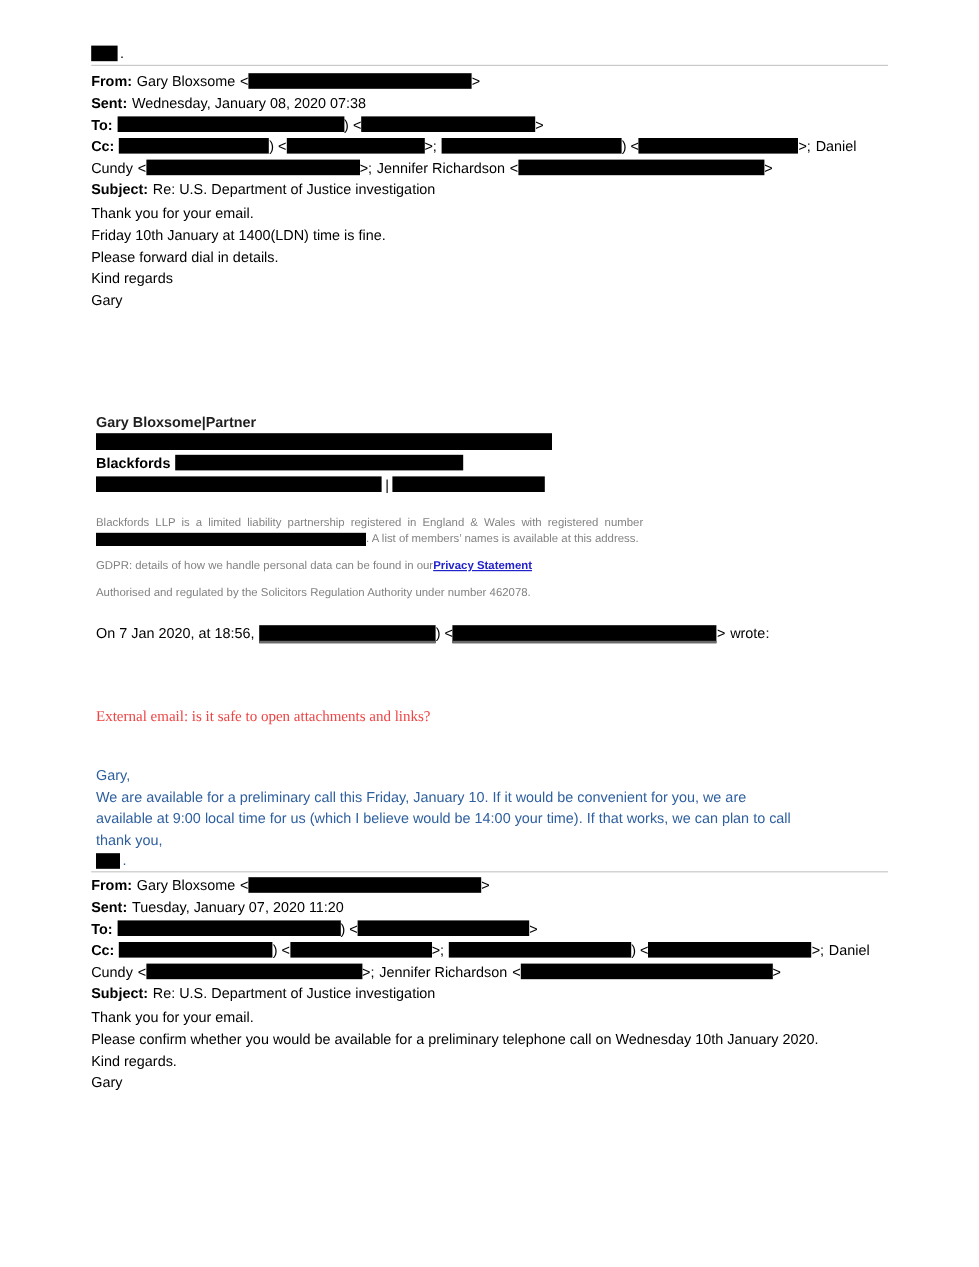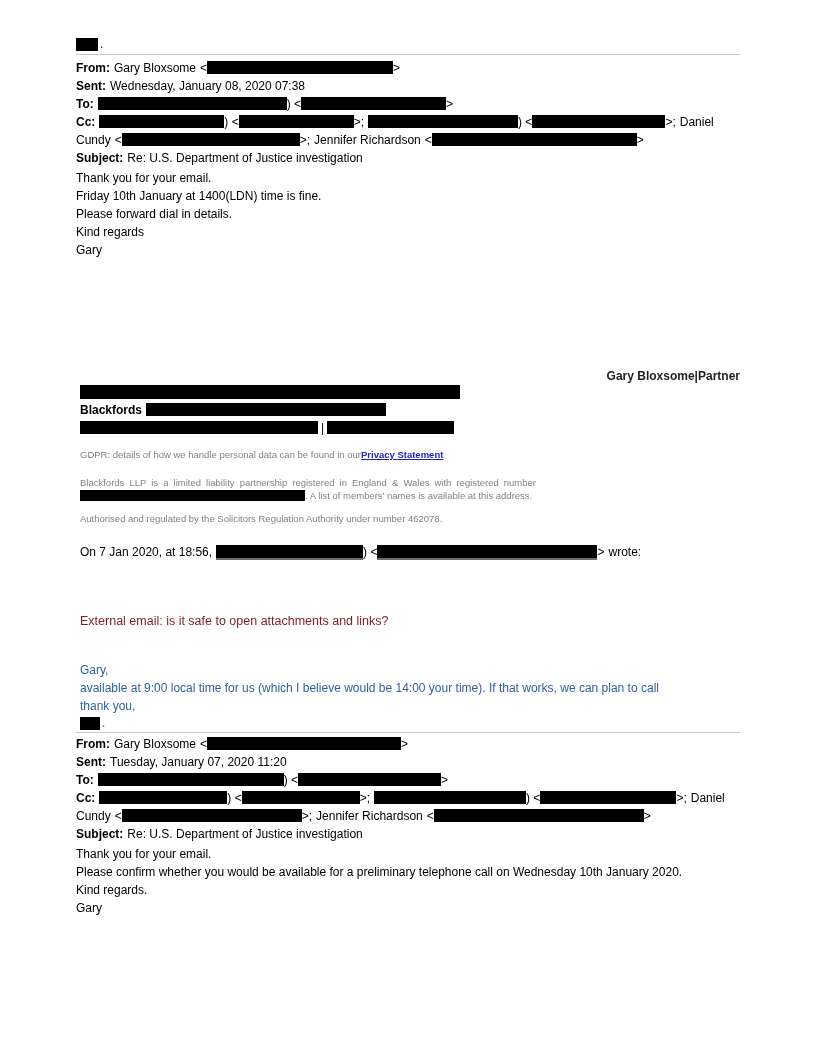--- a/index.html
+++ b/index.html
@@ -16,37 +16,37 @@
   }
   .hline { display:flex; align-items:flex-start; height:18px; white-space:pre; }
   .bodyline { height:18px; line-height:18px; white-space:nowrap; }
   .b { font-weight:bold; }
   .sp { margin-right:4px; }
   .redact { display:inline-block; height:13px; background:#000000; flex:none; }
   .redact.graybase { border-bottom:2px solid #6a6a6a; }
   .rule { border:none; border-top:1px solid #c9c9c9; margin:3px 0 6px 0; }
   .intro-line { display:flex; align-items:center; height:14px; }
   .intro-line .redact { margin-right:2px; }
-  .gap-sig { margin-top:108px; padding-left:4px;text-align:right; }
+  .gap-sig { margin-top:84px; padding-left:4px; }
   .sigpad { padding-left:4px; }
   .sig-name { height:18px; line-height:18px; font-weight:bold; color:#1f1f1f; }
   .pipe-tok { margin:0 3px; }
   .fineprint {
     padding-left:4px;
     font-size:9.5px; line-height:13.5px; color:#828282;
   }
   .fineprint.first { margin-top:14px; width:456px; text-align:justify; }
   .fineprint.gdpr { margin-top:9px; }
   .fineprint.sra { margin-top:9px; }
   .redact.fp { display:inline-block; height:11px; vertical-align:text-bottom; }
   .plink { color:#2222cc; font-weight:bold; text-decoration:underline; cursor:pointer; }
   .online { margin-top:20px; padding-left:4px; }
   .warning {
     margin-top:50px; padding-left:4px; height:16px; line-height:16px;
-    font-family:Liberation Sans, sans-serif; font-size:12.5px; color:#7f1d1d;
+    font-family:Liberation Serif, serif; font-size:12.5px; color:#ef4444;
     white-space:nowrap;
   }
   .reply { margin-top:32px; padding-left:4px; color:#2e5f9e; }
   .reply .bodyline { color:#2e5f9e; }
   .sign-line { display:flex; align-items:center; height:16px; }
   .sign-line .redact { margin-right:2px; }
   .rule2 { border:none; border-top:1px solid #c9c9c9; margin:1px 0 4px 0; }
 </style>
 </head>
 <body>
@@ -117,42 +117,43 @@
   <div class="hline sigpad">
     <span class="b sp">Blackfords</span>
     <span class="redact" style="width:240px"></span>
   </div>
   <div class="hline sigpad">
     <span class="redact" style="width:238px"></span>
     <span class="pipe-tok">|</span>
     <span class="redact" style="width:127px"></span>
   </div>
 
-  <div class="fineprint gdpr">
-    <span>GDPR: details of how we handle personal data can be found in our</span><a class="plink">Privacy Statement</a>
-  </div>
   <div class="fineprint first">
     <span>Blackfords LLP is a limited liability partnership registered in England &amp; Wales with registered number</span>
     <span class="redact fp" style="width:225px"></span><span>. A list of members’ names is available at this address.</span>
   </div>
+  <div class="fineprint gdpr">
+    <span>GDPR: details of how we handle personal data can be found in our</span><a class="plink">Privacy Statement</a>
+  </div>
   <div class="fineprint sra">Authorised and regulated by the Solicitors Regulation Authority under number 462078.</div>
 
   <div class="hline online">
     <span class="sp">On 7 Jan 2020, at 18:56,</span>
     <span class="redact graybase" style="width:147px"></span>
     <span>) &lt;</span>
     <span class="redact graybase" style="width:220px"></span>
     <span class="sp">&gt;</span>
     <span>wrote:</span>
   </div>
 
   <div class="warning">External email: is it safe to open attachments and links?</div>
 
   <div class="reply">
     <div class="bodyline">Gary,</div>
+    <div class="bodyline">We are available for a preliminary call this Friday, January 10. If it would be convenient for you, we are</div>
     <div class="bodyline">available at 9:00 local time for us (which I believe would be 14:00 your time). If that works, we can plan to call</div>
     <div class="bodyline">thank you,</div>
     <div class="sign-line">
       <span class="redact" style="width:20px"></span>
         <span>.</span>
     </div>
   </div>
   <hr class="rule2">
 
   <div class="hline">

